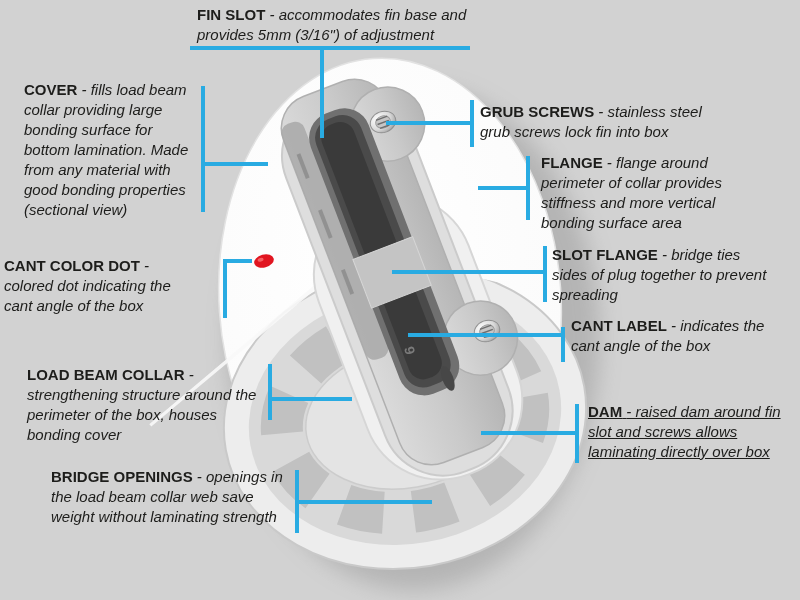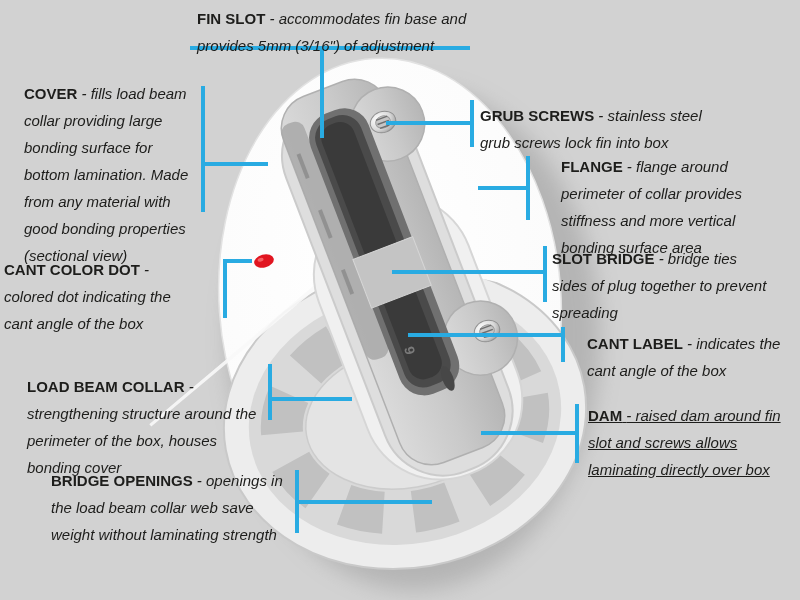--- a/index.html
+++ b/index.html
@@ -1,19 +1,19 @@
 <!DOCTYPE html>
 <html><head>
 <meta charset="utf-8">
 <style>
   html,body{margin:0;padding:0;}
   body{font-family:"Liberation Sans", sans-serif;}
   #stage{position:relative;width:800px;height:600px;background:#d2d2d2;overflow:hidden;}
   #diagram{position:absolute;left:0;top:0;}
-  .callout{position:absolute;font-size:15px;line-height:27px;color:#1d1d1b;z-index:5;}
+  .callout{position:absolute;font-size:15px;line-height:20px;color:#1d1d1b;z-index:5;}
   .callout .term{font-weight:700;}
   .callout .desc{font-style:italic;}
   .ra{}
   .la{text-align:left;}
 </style>
 </head>
 <body>
 
 <div id="stage">
 
@@ -116,46 +116,46 @@
   <div class="callout ra" style="left:24px;top:80px;width:172px;">
     <span class="term">COVER</span>
     <span class="desc">- fills load beam collar providing large bonding surface for bottom lamination. Made from any material with good bonding properties (sectional view)</span>
   </div>
 
   <div class="callout ra" style="left:4px;top:256px;width:198px;">
     <span class="term">CANT COLOR DOT</span>
     <span class="desc">- colored dot indicating the cant angle of the box</span>
   </div>
 
-  <div class="callout ra" style="left:27px;top:365px;width:236px;margin-top:8px;">
+  <div class="callout ra" style="left:27px;top:365px;width:236px;">
     <span class="term">LOAD BEAM COLLAR</span>
     <span class="desc">- strengthening structure around the perimeter of the box, houses bonding cover</span>
   </div>
 
   <div class="callout ra" style="left:51px;top:467px;width:240px;">
     <span class="term">BRIDGE OPENINGS</span>
     <span class="desc">- openings in the load beam collar web save weight without laminating strength</span>
   </div>
 
   <div class="callout la" style="left:480px;top:102px;width:240px;">
     <span class="term">GRUB SCREWS</span>
     <span class="desc">- stainless steel grub screws lock fin into box</span>
   </div>
 
-  <div class="callout la" style="left:561px;top:153px;width:195px;">
+  <div class="callout la" style="left:541px;top:153px;width:195px;">
     <span class="term">FLANGE</span>
     <span class="desc">- flange around perimeter of collar provides stiffness and more vertical bonding surface area</span>
   </div>
 
   <div class="callout la" style="left:552px;top:245px;width:215px;">
-    <span class="term">SLOT BRIDGE</span>
+    <span class="term">SLOT FLANGE</span>
     <span class="desc">- bridge ties sides of plug together to prevent spreading</span>
   </div>
 
-  <div class="callout la" style="left:571px;top:330px;width:195px;margin-left:16px;">
+  <div class="callout la" style="left:571px;top:316px;width:195px;">
     <span class="term">CANT LABEL</span>
     <span class="desc">- indicates the cant angle of the box</span>
   </div>
 
   <div class="callout la" style="left:588px;top:402px;width:195px;text-decoration:underline;">
     <span class="term">DAM</span>
     <span class="desc">- raised dam around fin slot and screws allows laminating directly over box</span>
   </div>
 
 </div>

